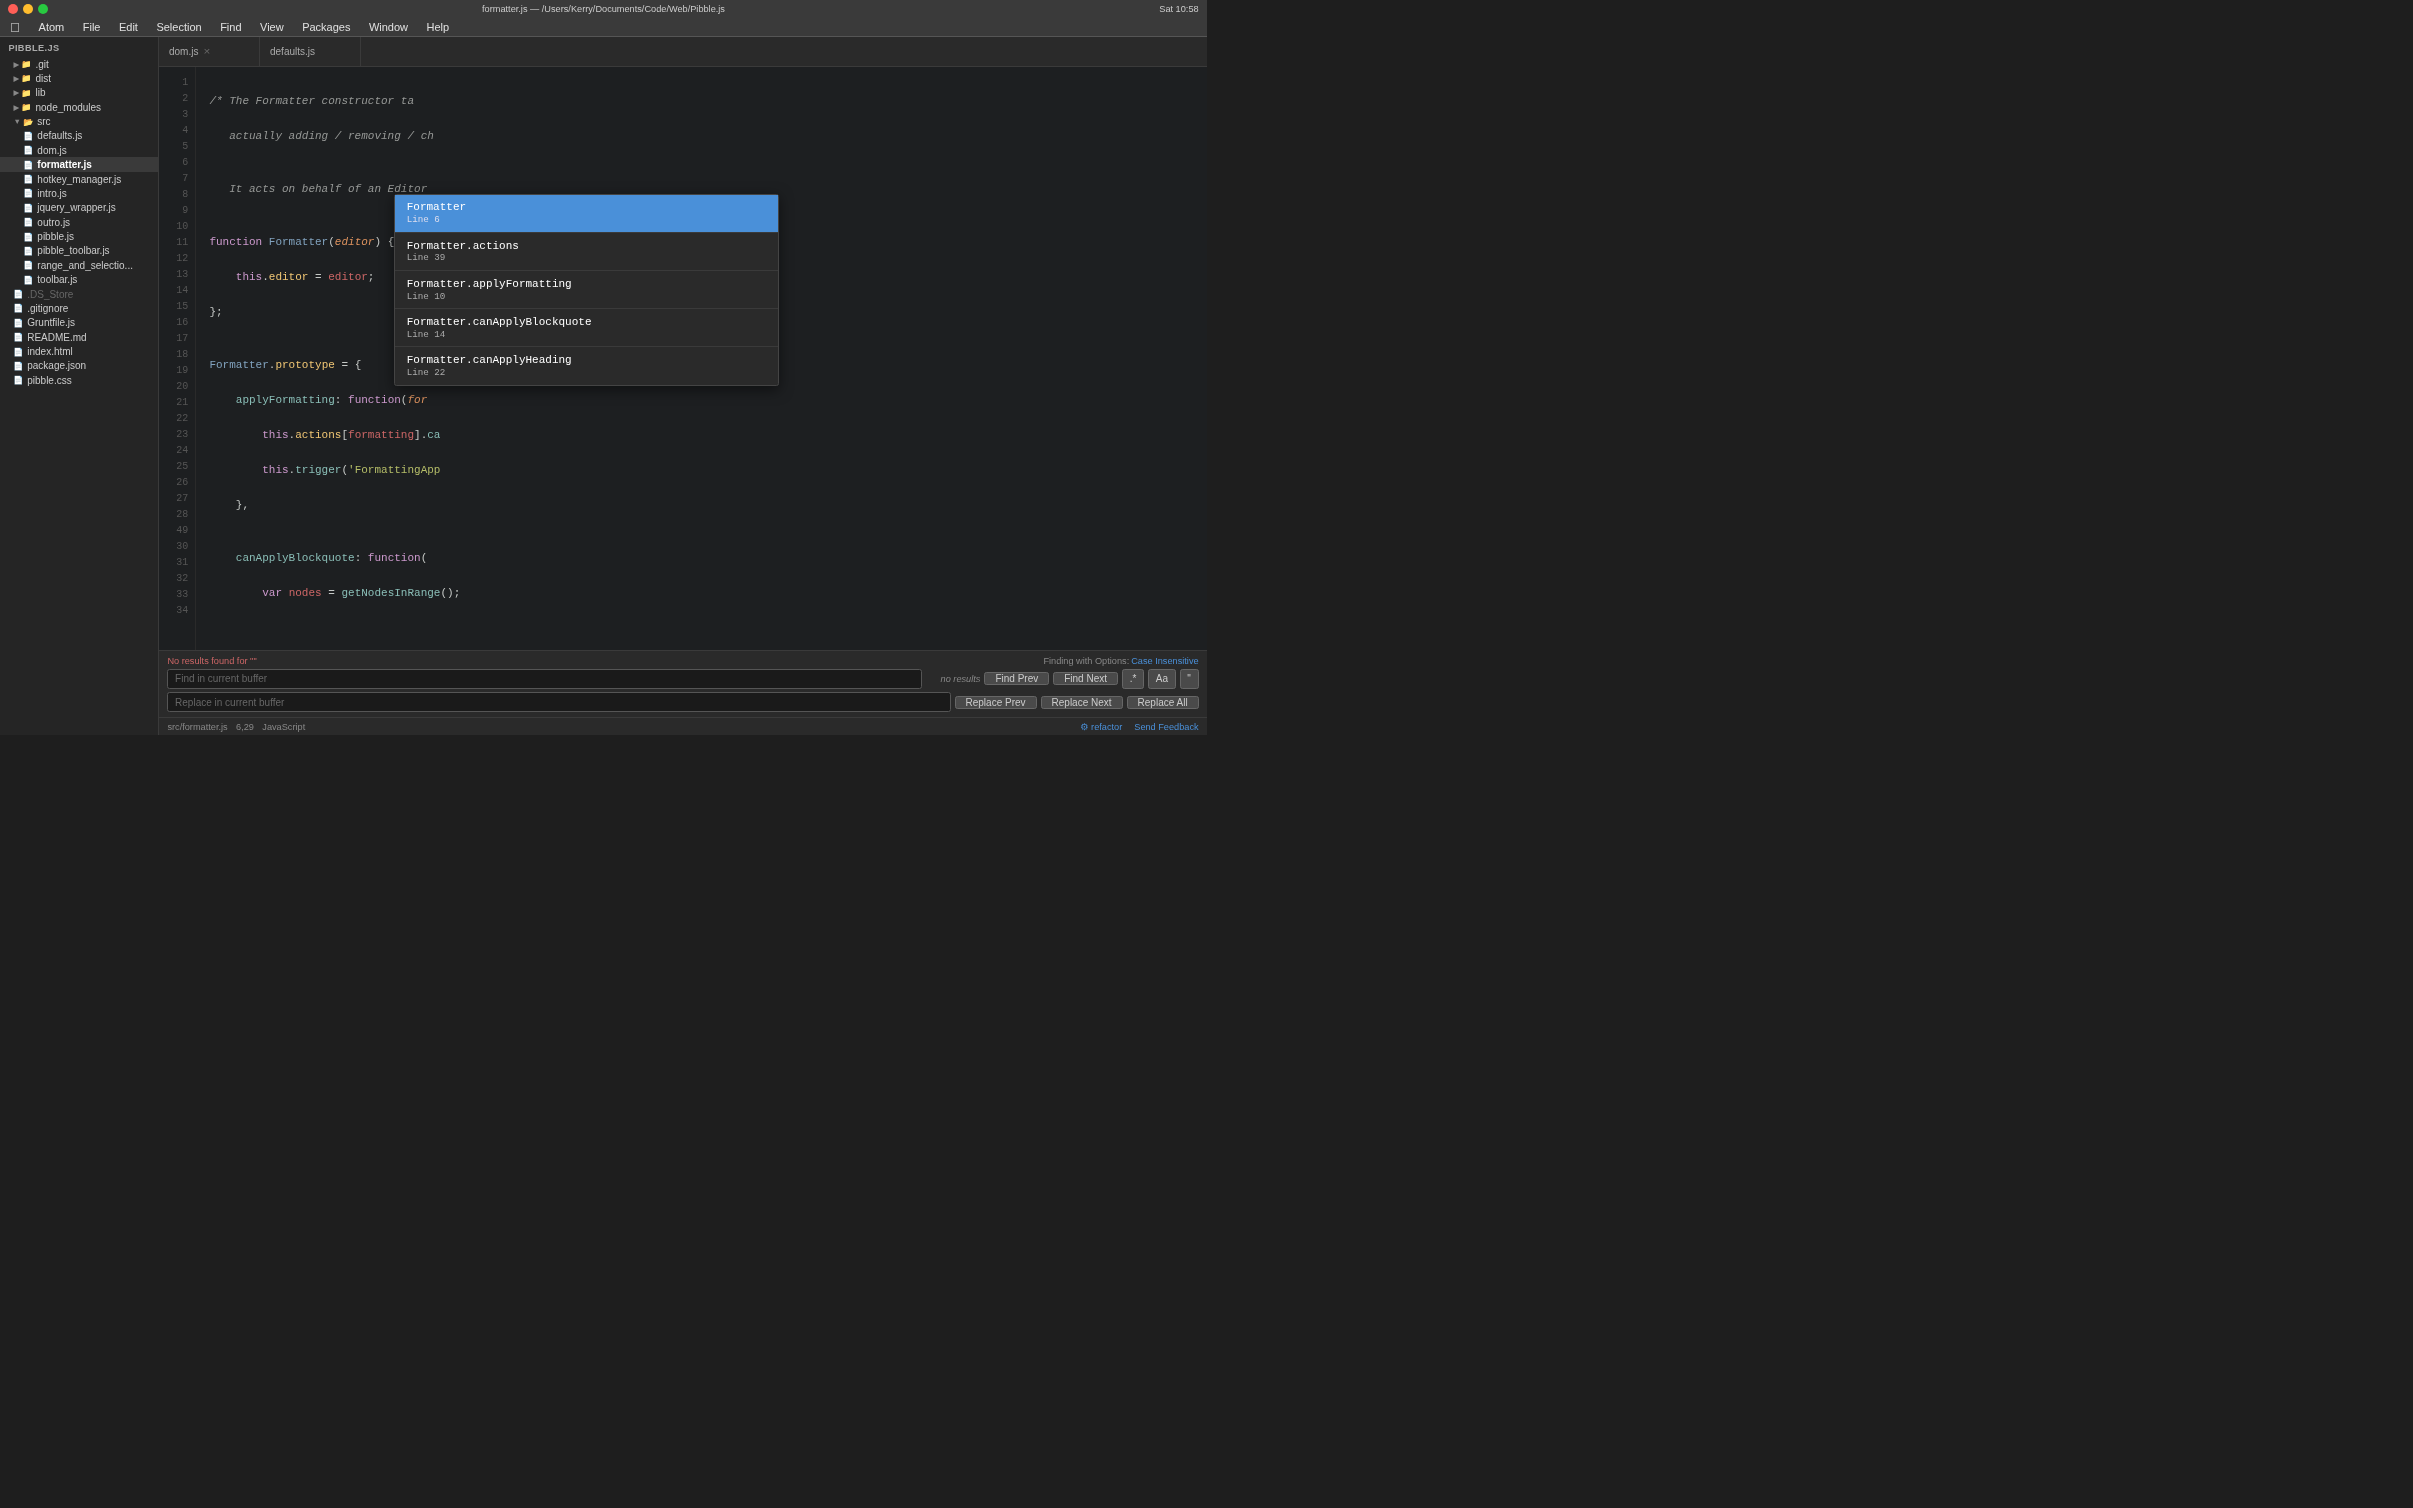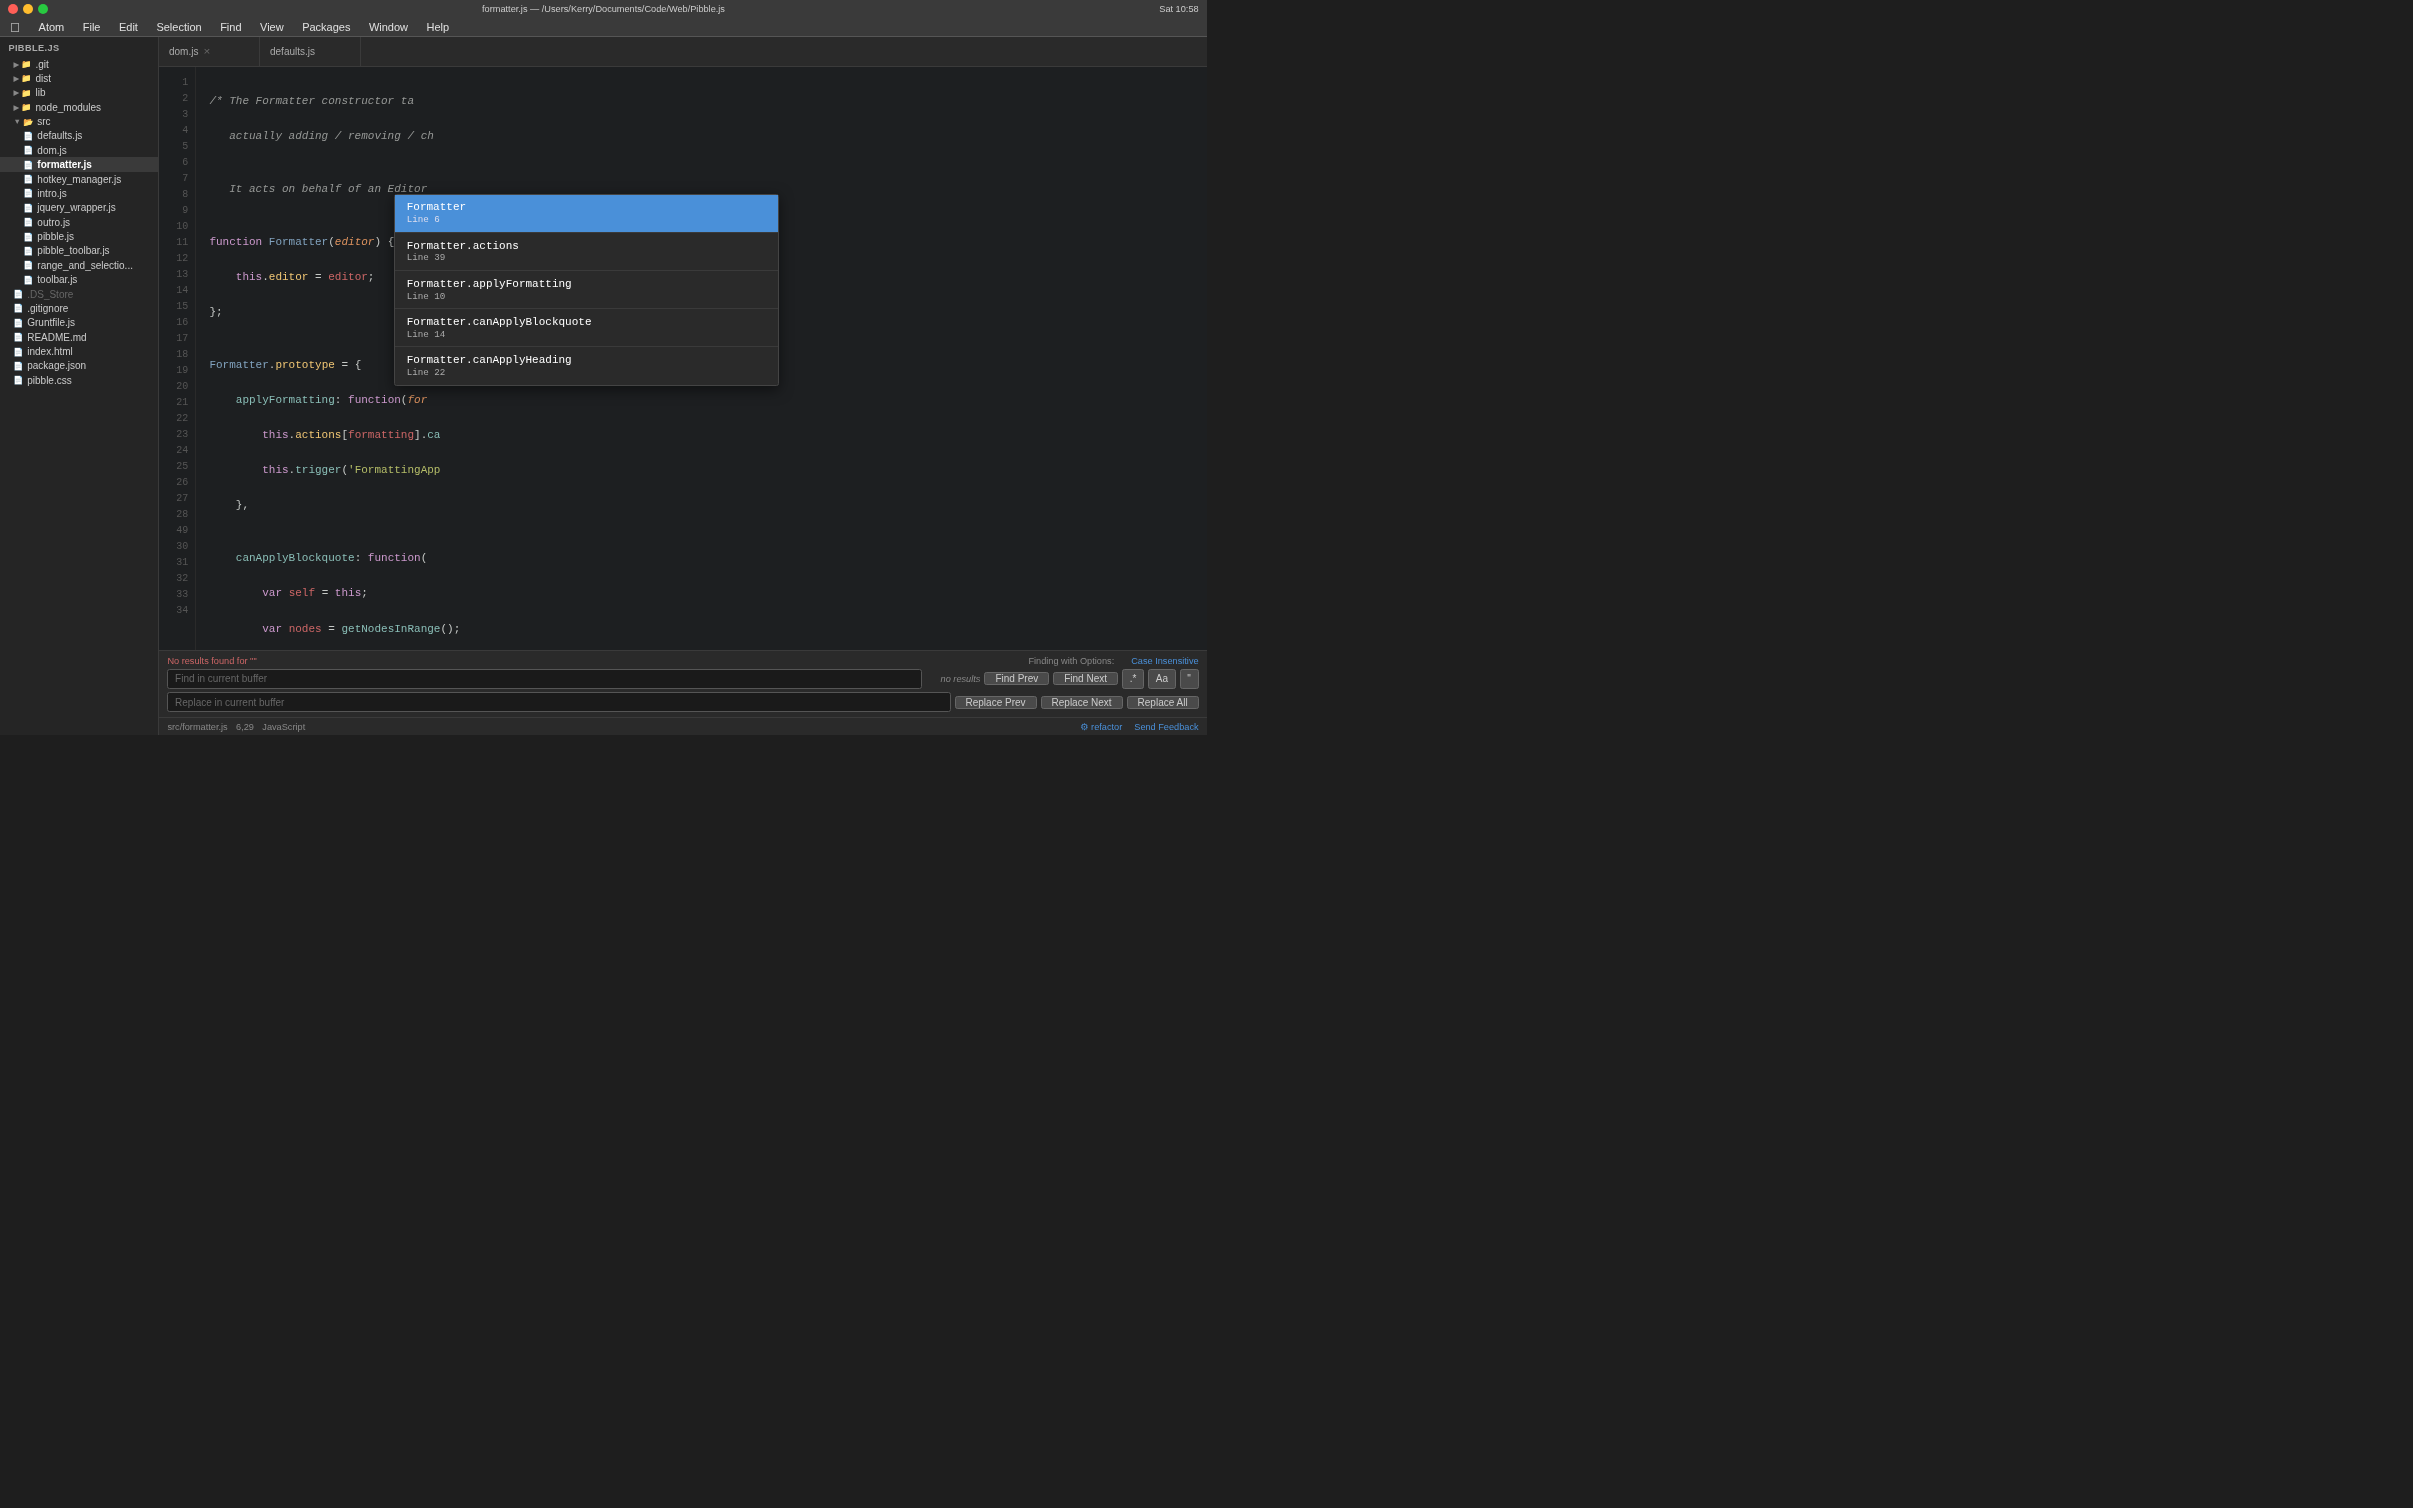--- a/index.html
+++ b/index.html
@@ -538,21 +538,20 @@
 <span class="code-line">    <span class="kw">this</span>.<span class="prop">editor</span> = <span class="var-name">editor</span>;</span>
 <span class="code-line">};</span>
 <span class="code-line"></span>
 <span class="code-line"><span class="fn">Formatter</span>.<span class="prop">prototype</span> = {</span>
 <span class="code-line">    <span class="method">applyFormatting</span>: <span class="kw">function</span>(<span class="param">for</span></span>
 <span class="code-line">        <span class="kw">this</span>.<span class="prop">actions</span>[<span class="var-name">formatting</span>].<span class="method">ca</span></span>
 <span class="code-line">        <span class="kw">this</span>.<span class="method">trigger</span>(<span class="str">'FormattingApp</span></span>
 <span class="code-line">    },</span>
 <span class="code-line"></span>
 <span class="code-line">    <span class="method">canApplyBlockquote</span>: <span class="kw">function</span>(</span>
-<span class="code-line">        <span class="kw">var</span> <span class="var-name">self</span> = <span class="kw">this</span>;</span>
 <span class="code-line">        <span class="kw">var</span> <span class="var-name">nodes</span> = <span class="method">getNodesInRange</span>();</span>
 
 <span class="code-line"></span>
 
 
 <span class="code-line"></span>
 
 
 
 
@@ -563,21 +562,21 @@
 
 
 
         </div>
       </div>
     </div>
 
     <div id="find-bar">
       <div style="display:flex; align-items:center; margin-bottom:3.4px; justify-content: space-between;">
         <span id="find-status-text" style="color:#cc6666; font-size:9.2px;">No results found for ""</span>
-        <div style="display:flex; align-items:center; gap:17px;">
+        <div style="display:flex; align-items:center; gap:2px;">
           <span style="color:#888; font-size:9.2px;">Finding with Options:</span>
           <span style="color:#4a90d9; font-size:9.2px;">Case Insensitive</span>
         </div>
       </div>
       <div id="find-row">
         <input class="find-input" type="text" placeholder="Find in current buffer" style="">
         <span style="color:#888; font-size:9.2px; min-width:54px; text-align:right;font-style:italic;">no results</span>
         <button class="find-btn">Find Prev</button>
         <button class="find-btn">Find Next</button>
         <button class="find-btn-small">.*</button>

